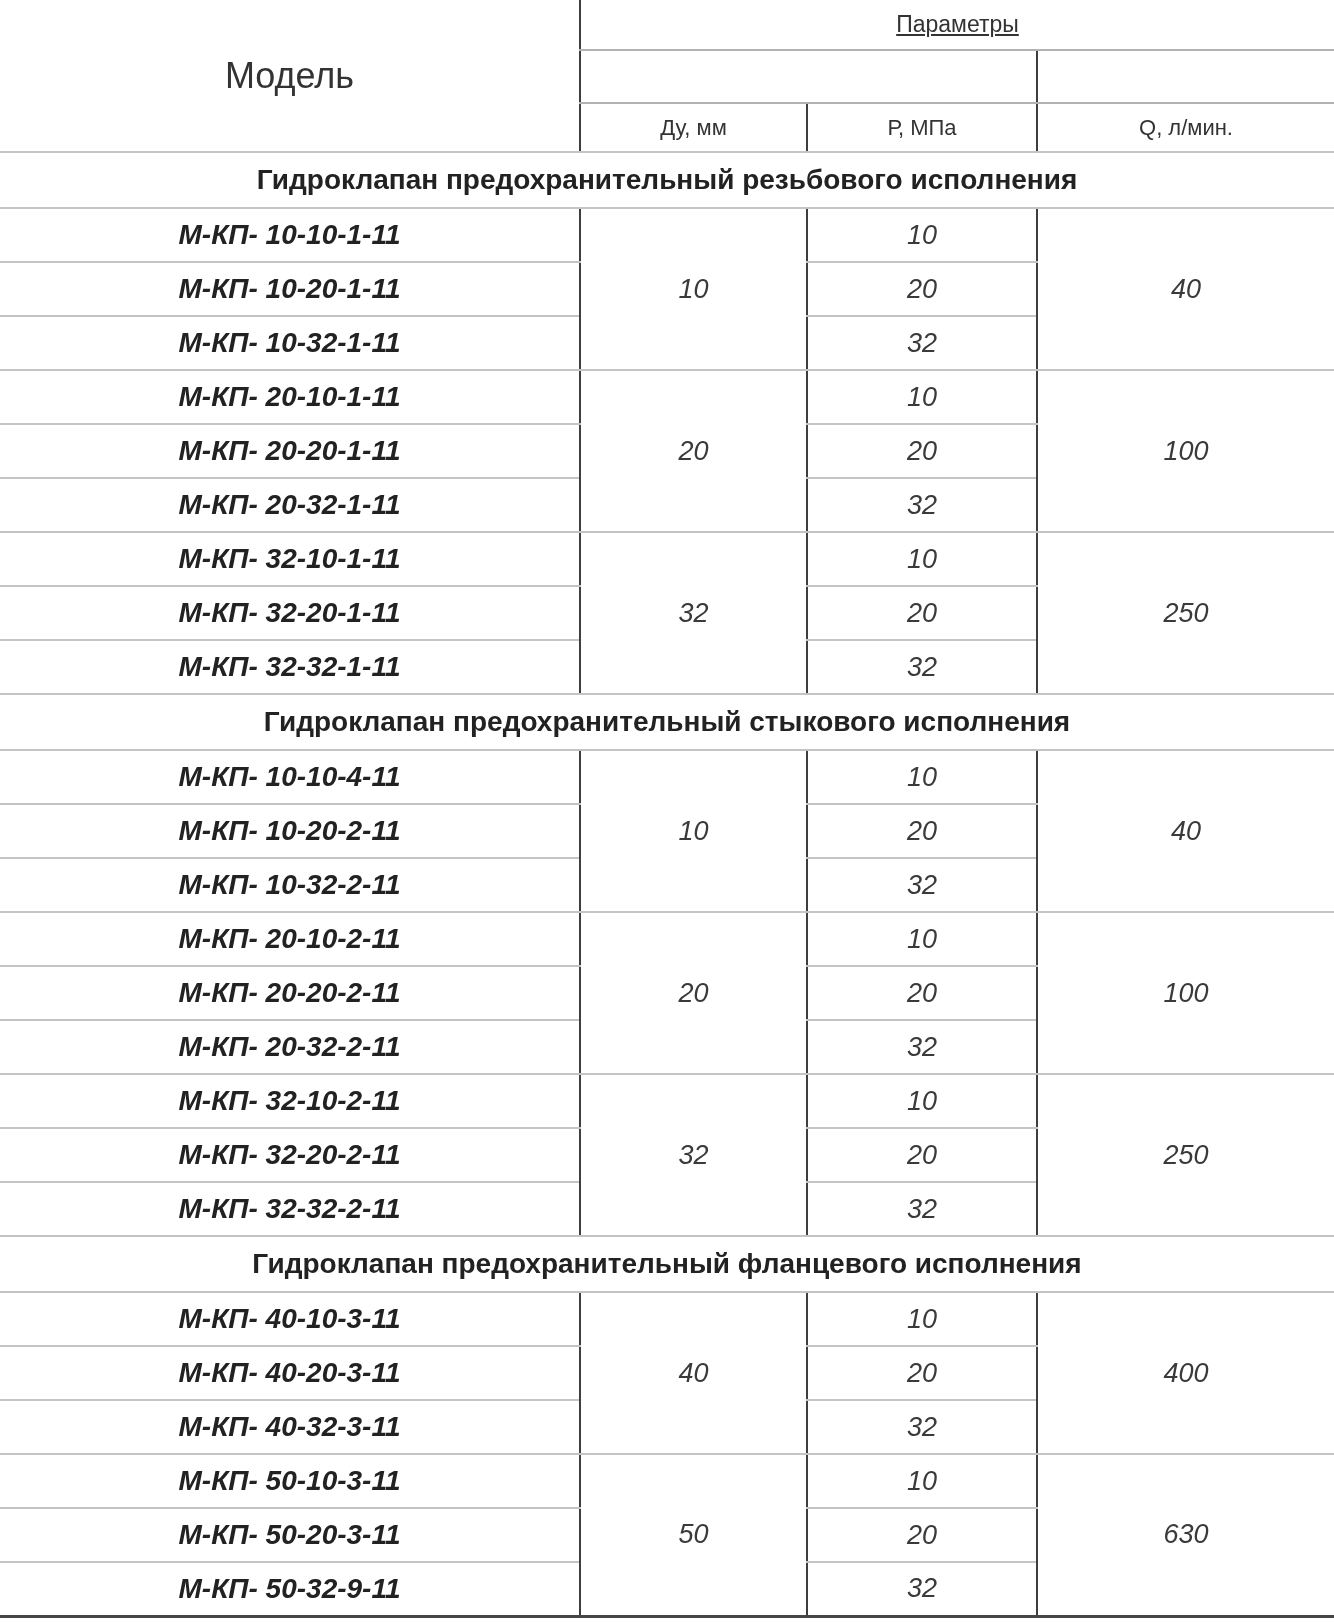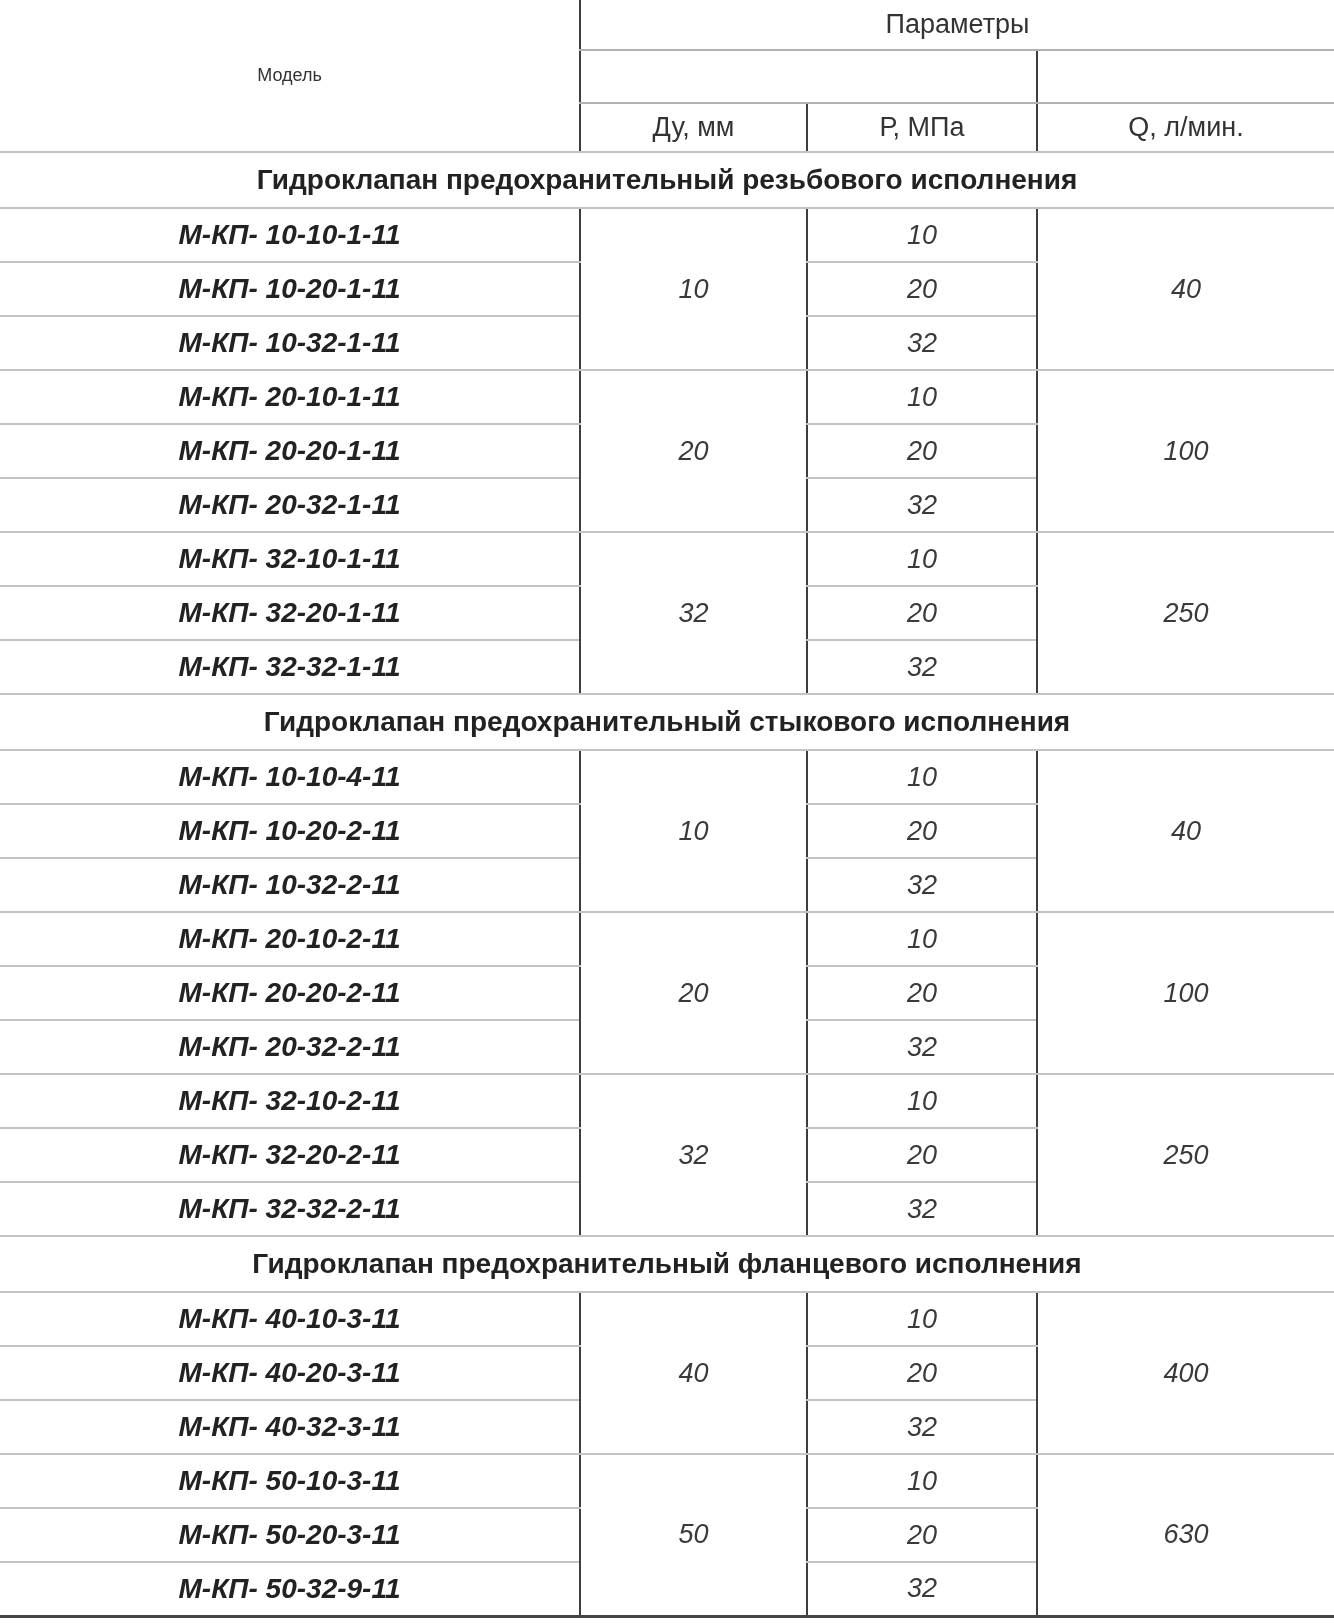--- a/index.html
+++ b/index.html
@@ -25,41 +25,42 @@
     font-weight: 400;
     overflow: hidden;
     white-space: nowrap;
   }
   
   .r-head-a { height: 50px; }
   .r-head-b { height: 53px; }
   .r-head-c { height: 49px; }
 
   .model-h {
-    font-size: 18px;
+    font-size: 36px;
     color: var(--text, #333333);
     border-bottom: 2px solid var(--grid-light, #c4c4c4);
     margin-top: 46px;
   }
   .params-h {
-    font-size: 27px;
+    font-size: 23px;
     color: var(--text, #333333);
     border-left: 2px solid var(--grid-dark, #3e3e3e);
     border-bottom: 2px solid var(--header-line, #b2b2b2);
+    text-decoration: underline;
   }
   .sp-left {
     border-left: 2px solid var(--grid-dark, #3e3e3e);
     border-bottom: 2px solid var(--header-line, #b2b2b2);
   }
   .sp-right {
     border-left: 2px solid var(--grid-dark, #3e3e3e);
     border-bottom: 2px solid var(--header-line, #b2b2b2);
   }
   .du-h, .p-h, .q-h {
-    font-size: 27px;
+    font-size: 22px;
     color: var(--text, #333333);
     border-left: 2px solid var(--grid-dark, #3e3e3e);
     border-bottom: 2px solid var(--grid-light, #c4c4c4);
   }
 
   
   .r-section { height: 56px; margin-top: 16px; }
   .section-title-cell {
     font-size: 28px;
     font-weight: 700;

